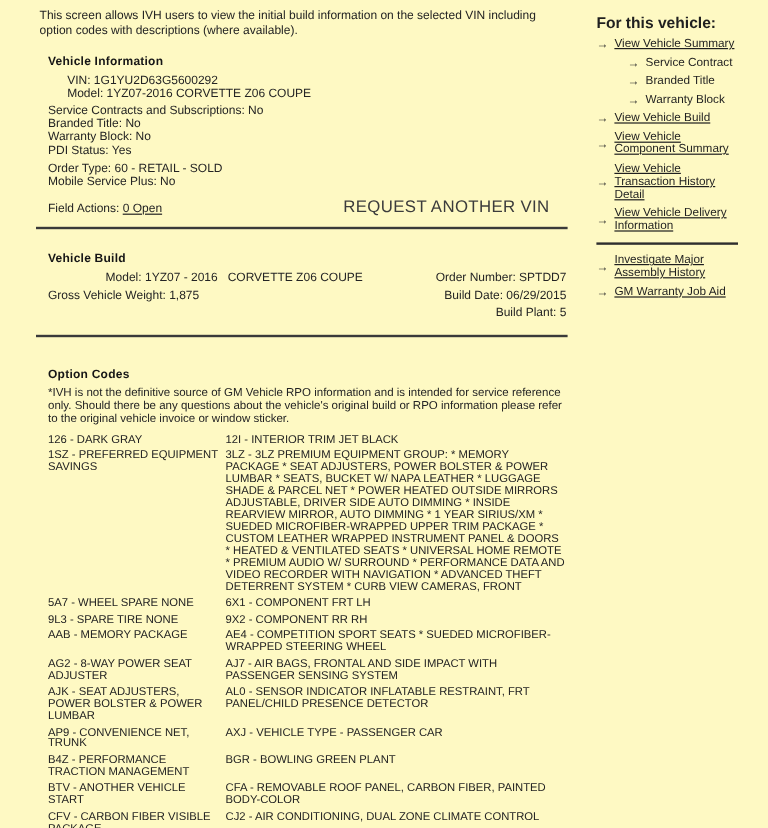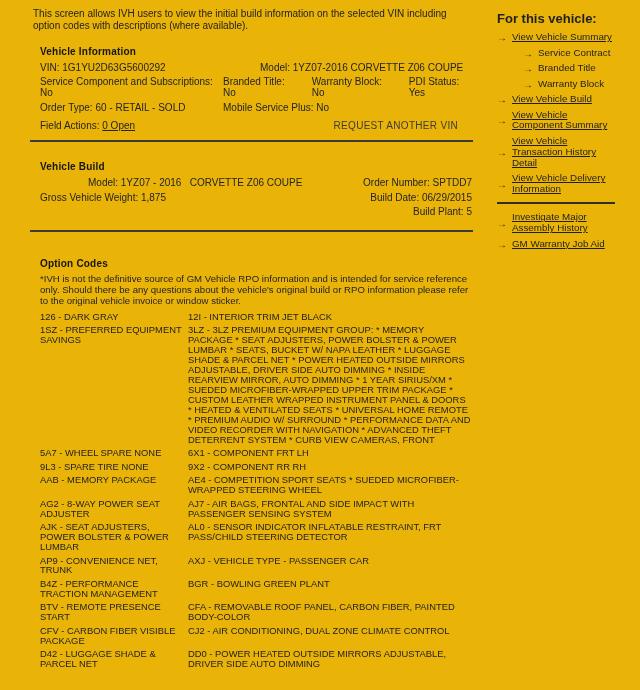--- a/index.html
+++ b/index.html
@@ -2,21 +2,21 @@
 <html><head>
 <meta charset="utf-8">
 <style>
   * { margin: 0; padding: 0; box-sizing: border-box; }
   html, body { width: 640px; height: 690px; background: #ffffff; overflow: hidden; }
   body {
     font-family: "Liberation Sans", sans-serif;
     color: #1e1e1e;
     position: relative;
   }
-  .page { position: absolute; inset: 0; background: #eab308; }
+  .page { position: absolute; inset: 0; background: #fef9c3; }
 
   
   .main {
     position: absolute;
     left: 30px; top: 8px;
     width: 446px;
   }
   .intro {
     font-size: 10px;
     line-height: 1.18;
@@ -25,28 +25,28 @@
   }
   .section { padding-left: 10px; }
   .section-title {
     font-size: 10px;
     font-weight: bold;
     color: #161616;
     letter-spacing: 0.2px;
   }
   .vi { margin-top: 14px; }
   .vi-grid { margin-top: 5px; font-size: 10px; color: #242424; }
-  .vi-row { display: flex; align-items: baseline; margin-bottom: 3.5px; }
+  .vi-row { display: flex; align-items: baseline; margin-bottom: 3.5px; flex-direction: column; }
   .vi-cell-l { width: 183px; flex: none; }
-  .vi-model { margin-left: 37px; }
+  .vi-model { margin-left: 16px; }
   .vi-mid { margin-right: 14px; }
   .vi-actions-row { display: flex; justify-content: space-between; align-items: baseline; margin-top: 1px; }
   .link { color: #242424; text-decoration: underline; cursor: pointer; }
   .request-vin {
-    font-size: 10px;
+    font-size: 14px;
     color: #3c3c3c;
     letter-spacing: 0.3px;
     cursor: pointer;
     margin-top: 4px;
     padding-right: 18px;
   }
   .hr {
     border: none;
     border-top: 2px solid #3a3a3a;
     margin: 9px 0 0 0;
@@ -102,21 +102,21 @@
     <div class="intro">This screen allows IVH users to view the initial build information on the selected VIN including option codes with descriptions (where available).</div>
 
     <div class="section vi">
       <div class="section-title">Vehicle Information</div>
       <div class="vi-grid">
         <div class="vi-row">
           <span class="vi-cell-l">VIN: 1G1YU2D63G5600292</span>
           <span class="vi-model">Model: 1YZ07-2016 CORVETTE Z06 COUPE</span>
         </div>
         <div class="vi-row">
-          <span class="vi-cell-l">Service Component and Subscriptions: No</span>
+          <span class="vi-cell-l">Service Contracts and Subscriptions: No</span>
           <span class="vi-mid">Branded Title: No</span>
           <span class="vi-mid">Warranty Block: No</span>
           <span>PDI Status: Yes</span>
         </div>
         <div class="vi-row">
           <span class="vi-cell-l">Order Type: 60 - RETAIL - SOLD</span>
           <span>Mobile Service Plus: No</span>
         </div>
         <div class="vi-actions-row">
           <span>
@@ -170,32 +170,32 @@
           <div class="opt-row">
             <div class="opt-left">AAB - MEMORY PACKAGE</div>
             <div class="opt-right">AE4 - COMPETITION SPORT SEATS * SUEDED MICROFIBER-WRAPPED STEERING WHEEL</div>
           </div>
           <div class="opt-row">
             <div class="opt-left">AG2 - 8-WAY POWER SEAT ADJUSTER</div>
             <div class="opt-right">AJ7 - AIR BAGS, FRONTAL AND SIDE IMPACT WITH PASSENGER SENSING SYSTEM</div>
           </div>
           <div class="opt-row">
             <div class="opt-left">AJK - SEAT ADJUSTERS, POWER BOLSTER &amp; POWER LUMBAR</div>
-            <div class="opt-right">AL0 - SENSOR INDICATOR INFLATABLE RESTRAINT, FRT PASS/CHILD STEERING DETECTOR</div>
+            <div class="opt-right">AL0 - SENSOR INDICATOR INFLATABLE RESTRAINT, FRT PANEL/CHILD PRESENCE DETECTOR</div>
           </div>
           <div class="opt-row">
             <div class="opt-left">AP9 - CONVENIENCE NET, TRUNK</div>
             <div class="opt-right">AXJ - VEHICLE TYPE - PASSENGER CAR</div>
           </div>
           <div class="opt-row">
             <div class="opt-left">B4Z - PERFORMANCE TRACTION MANAGEMENT</div>
             <div class="opt-right">BGR - BOWLING GREEN PLANT</div>
           </div>
           <div class="opt-row">
-            <div class="opt-left">BTV - REMOTE PRESENCE START</div>
+            <div class="opt-left">BTV - ANOTHER VEHICLE START</div>
             <div class="opt-right">CFA - REMOVABLE ROOF PANEL, CARBON FIBER, PAINTED BODY-COLOR</div>
           </div>
           <div class="opt-row">
             <div class="opt-left">CFV - CARBON FIBER VISIBLE PACKAGE</div>
             <div class="opt-right">CJ2 - AIR CONDITIONING, DUAL ZONE CLIMATE CONTROL</div>
           </div>
           <div class="opt-row">
             <div class="opt-left">D42 - LUGGAGE SHADE &amp; PARCEL NET</div>
             <div class="opt-right">DD0 - POWER HEATED OUTSIDE MIRRORS ADJUSTABLE, DRIVER SIDE AUTO DIMMING</div>
           </div>

